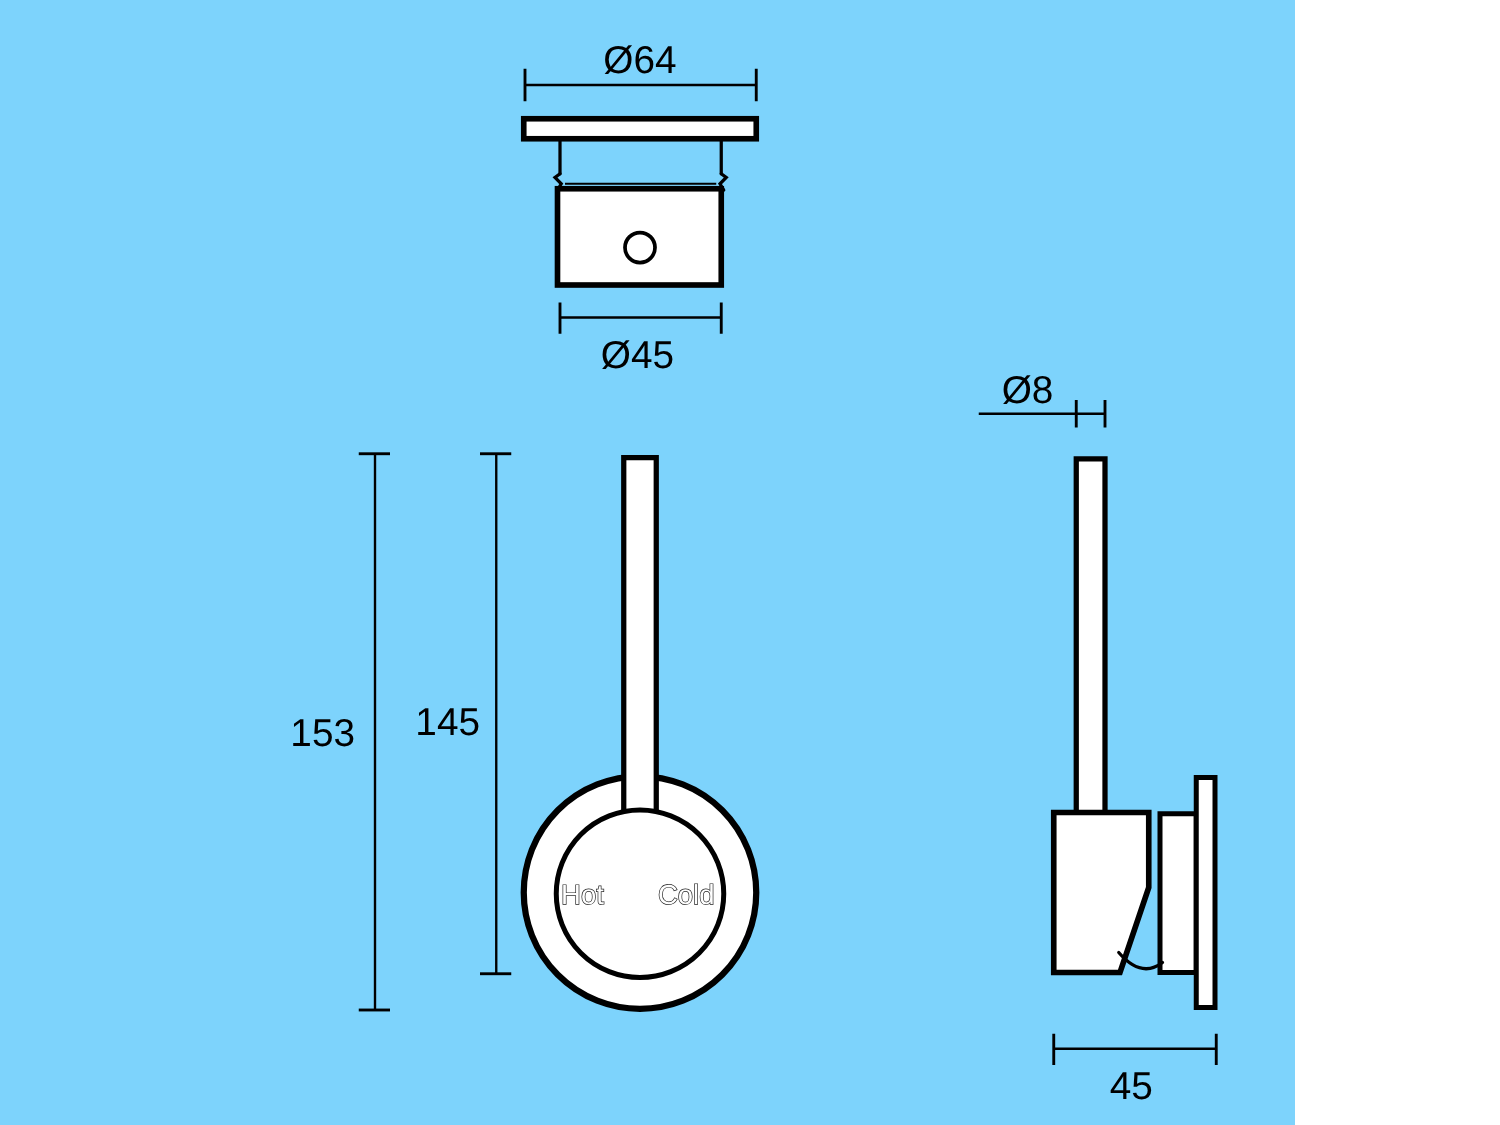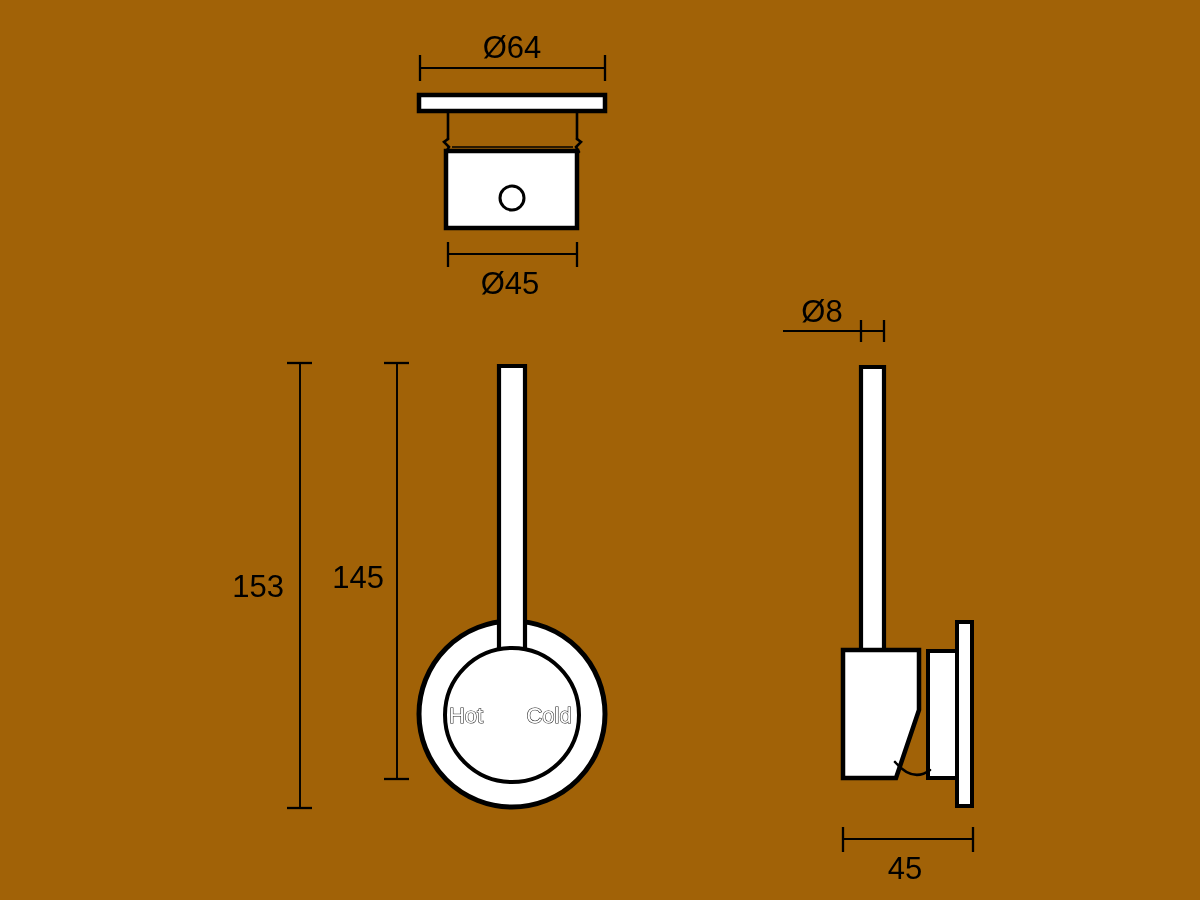--- a/index.html
+++ b/index.html
@@ -2,23 +2,23 @@
 <html><head>
 <meta charset="utf-8">
 <style>
   html, body {
     margin: 0;
     padding: 0;
     background: #ffffff;
   }
   .page {
     position: relative;
-    width: 1200px;
+    width: 1036px;
     height: 900px;
-    background: #a16207;
+    background: #7dd3fc;
     overflow: hidden;
   }
   svg { display: block; }
 
   
   .outline {
     fill: #ffffff;
     stroke: #000000;
     stroke-width: 4.5;
     stroke-linejoin: miter;

